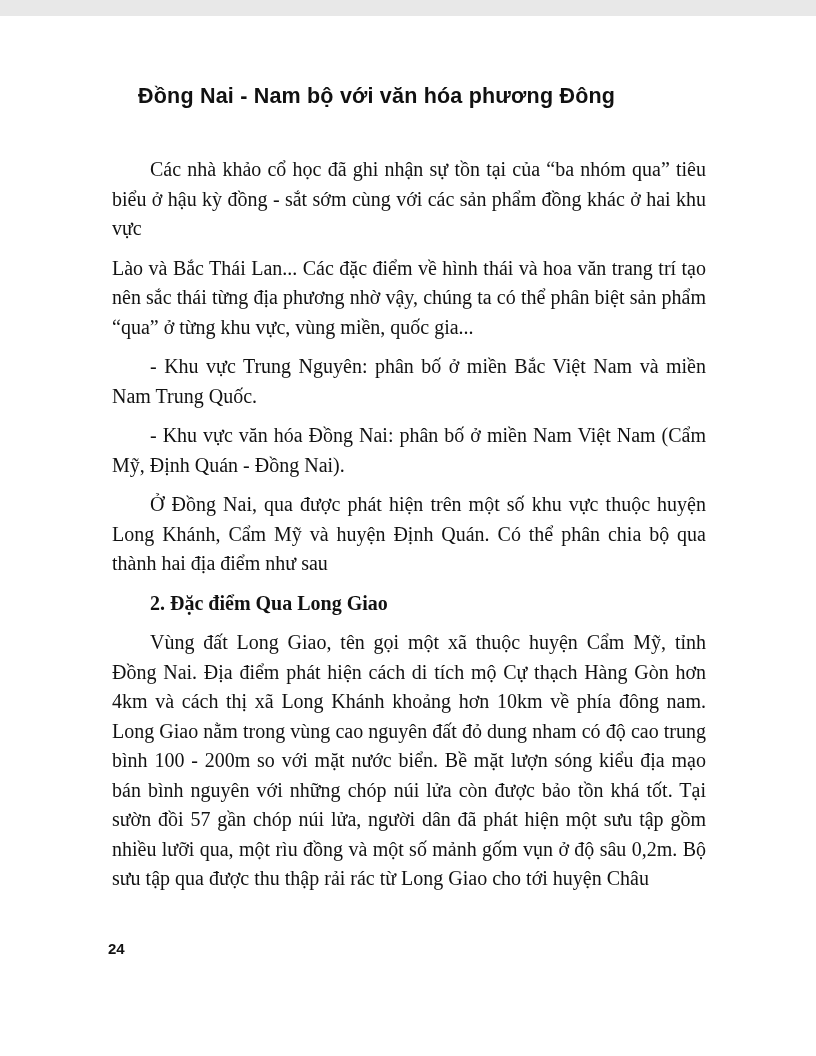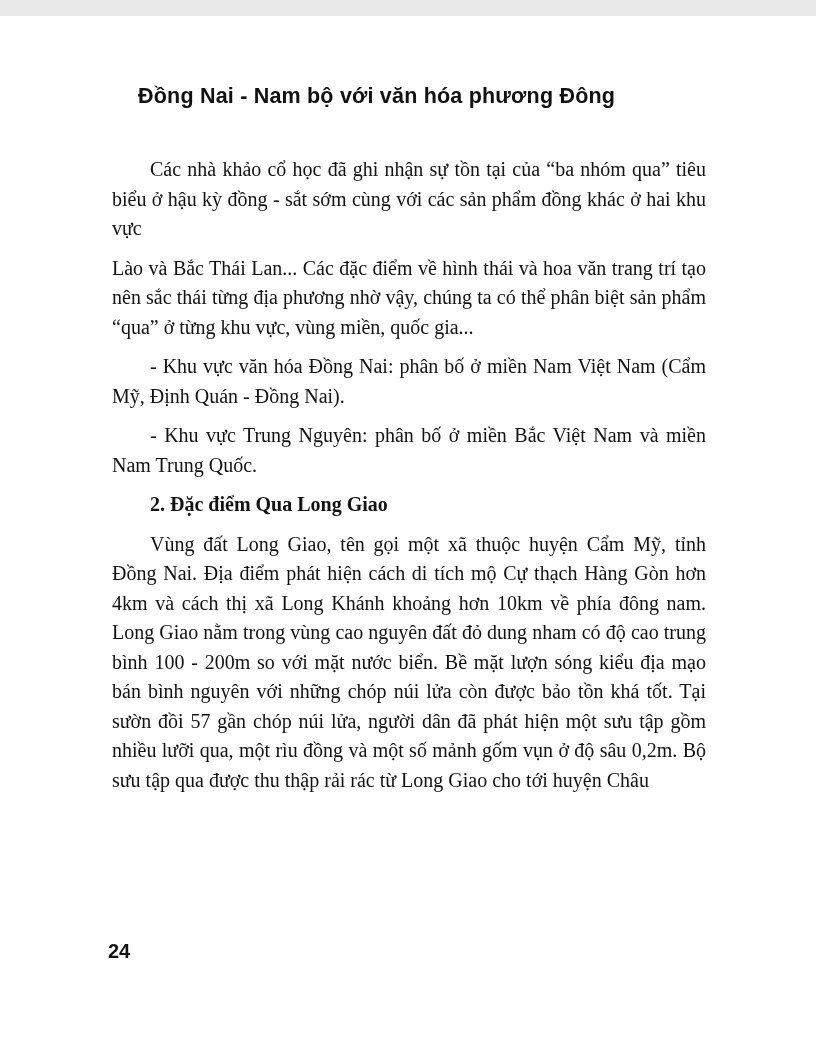--- a/index.html
+++ b/index.html
@@ -51,35 +51,36 @@
     margin: 2px 0 10px 0;
     text-indent: 38px;
     text-align: left;
   }
   .page-number {
     position: absolute;
     left: 108px;
     top: 924px;
     font-family: "Liberation Sans", "DejaVu Sans", sans-serif;
     font-weight: bold;
-    font-size: 20px;
+    font-size: 15px;
     color: #111111;
   }
 </style>
 </head>
 <body>
 
 <div class="page">
   <div class="content">
     <h1 class="chapter-title">Đồng Nai - Nam bộ với văn hóa phương Đông</h1>
 
     <div class="body-text">
       <p class="para indent">Các nhà khảo cổ học đã ghi nhận sự tồn tại của “ba nhóm qua” tiêu biểu ở hậu kỳ đồng - sắt sớm cùng với các sản phẩm đồng khác ở hai khu vực</p>
       <p class="para">Lào và Bắc Thái Lan... Các đặc điểm về hình thái và hoa văn trang trí tạo nên sắc thái từng địa phương nhờ vậy, chúng ta có thể phân biệt sản phẩm “qua” ở từng khu vực, vùng miền, quốc gia...</p>
+      <p class="para indent">- Khu vực Trung Nguyên: phân bố ở miền Bắc Việt Nam và miền Nam Trung Quốc.</p>
       <p class="para indent">- Khu vực văn hóa Đồng Nai: phân bố ở miền Nam Việt Nam (Cẩm Mỹ, Định Quán - Đồng Nai).</p>
-      <p class="para indent">- Khu vực Trung Nguyên: phân bố ở miền Bắc Việt Nam và miền Nam Trung Quốc.</p>
+      <p class="para indent">Ở Đồng Nai, qua được phát hiện trên một số khu vực thuộc huyện Long Khánh, Cẩm Mỹ và huyện Định Quán. Có thể phân chia bộ qua thành hai địa điểm như sau</p>
       <p class="para section-heading">2. Đặc điểm Qua Long Giao</p>
       <p class="para indent">Vùng đất Long Giao, tên gọi một xã thuộc huyện Cẩm Mỹ, tỉnh Đồng Nai. Địa điểm phát hiện cách di tích mộ Cự thạch Hàng Gòn hơn 4km và cách thị xã Long Khánh khoảng hơn 10km về phía đông nam. Long Giao nằm trong vùng cao nguyên đất đỏ dung nham có độ cao trung bình 100 - 200m so với mặt nước biển. Bề mặt lượn sóng kiểu địa mạo bán bình nguyên với những chóp núi lửa còn được bảo tồn khá tốt. Tại sườn đồi 57 gần chóp núi lửa, người dân đã phát hiện một sưu tập gồm nhiều lưỡi qua, một rìu đồng và một số mảnh gốm vụn ở độ sâu 0,2m. Bộ sưu tập qua được thu thập rải rác từ Long Giao cho tới huyện Châu</p>
     </div>
   </div>
 
   <div class="page-number">24</div>
 </div>
 
 </body></html>

